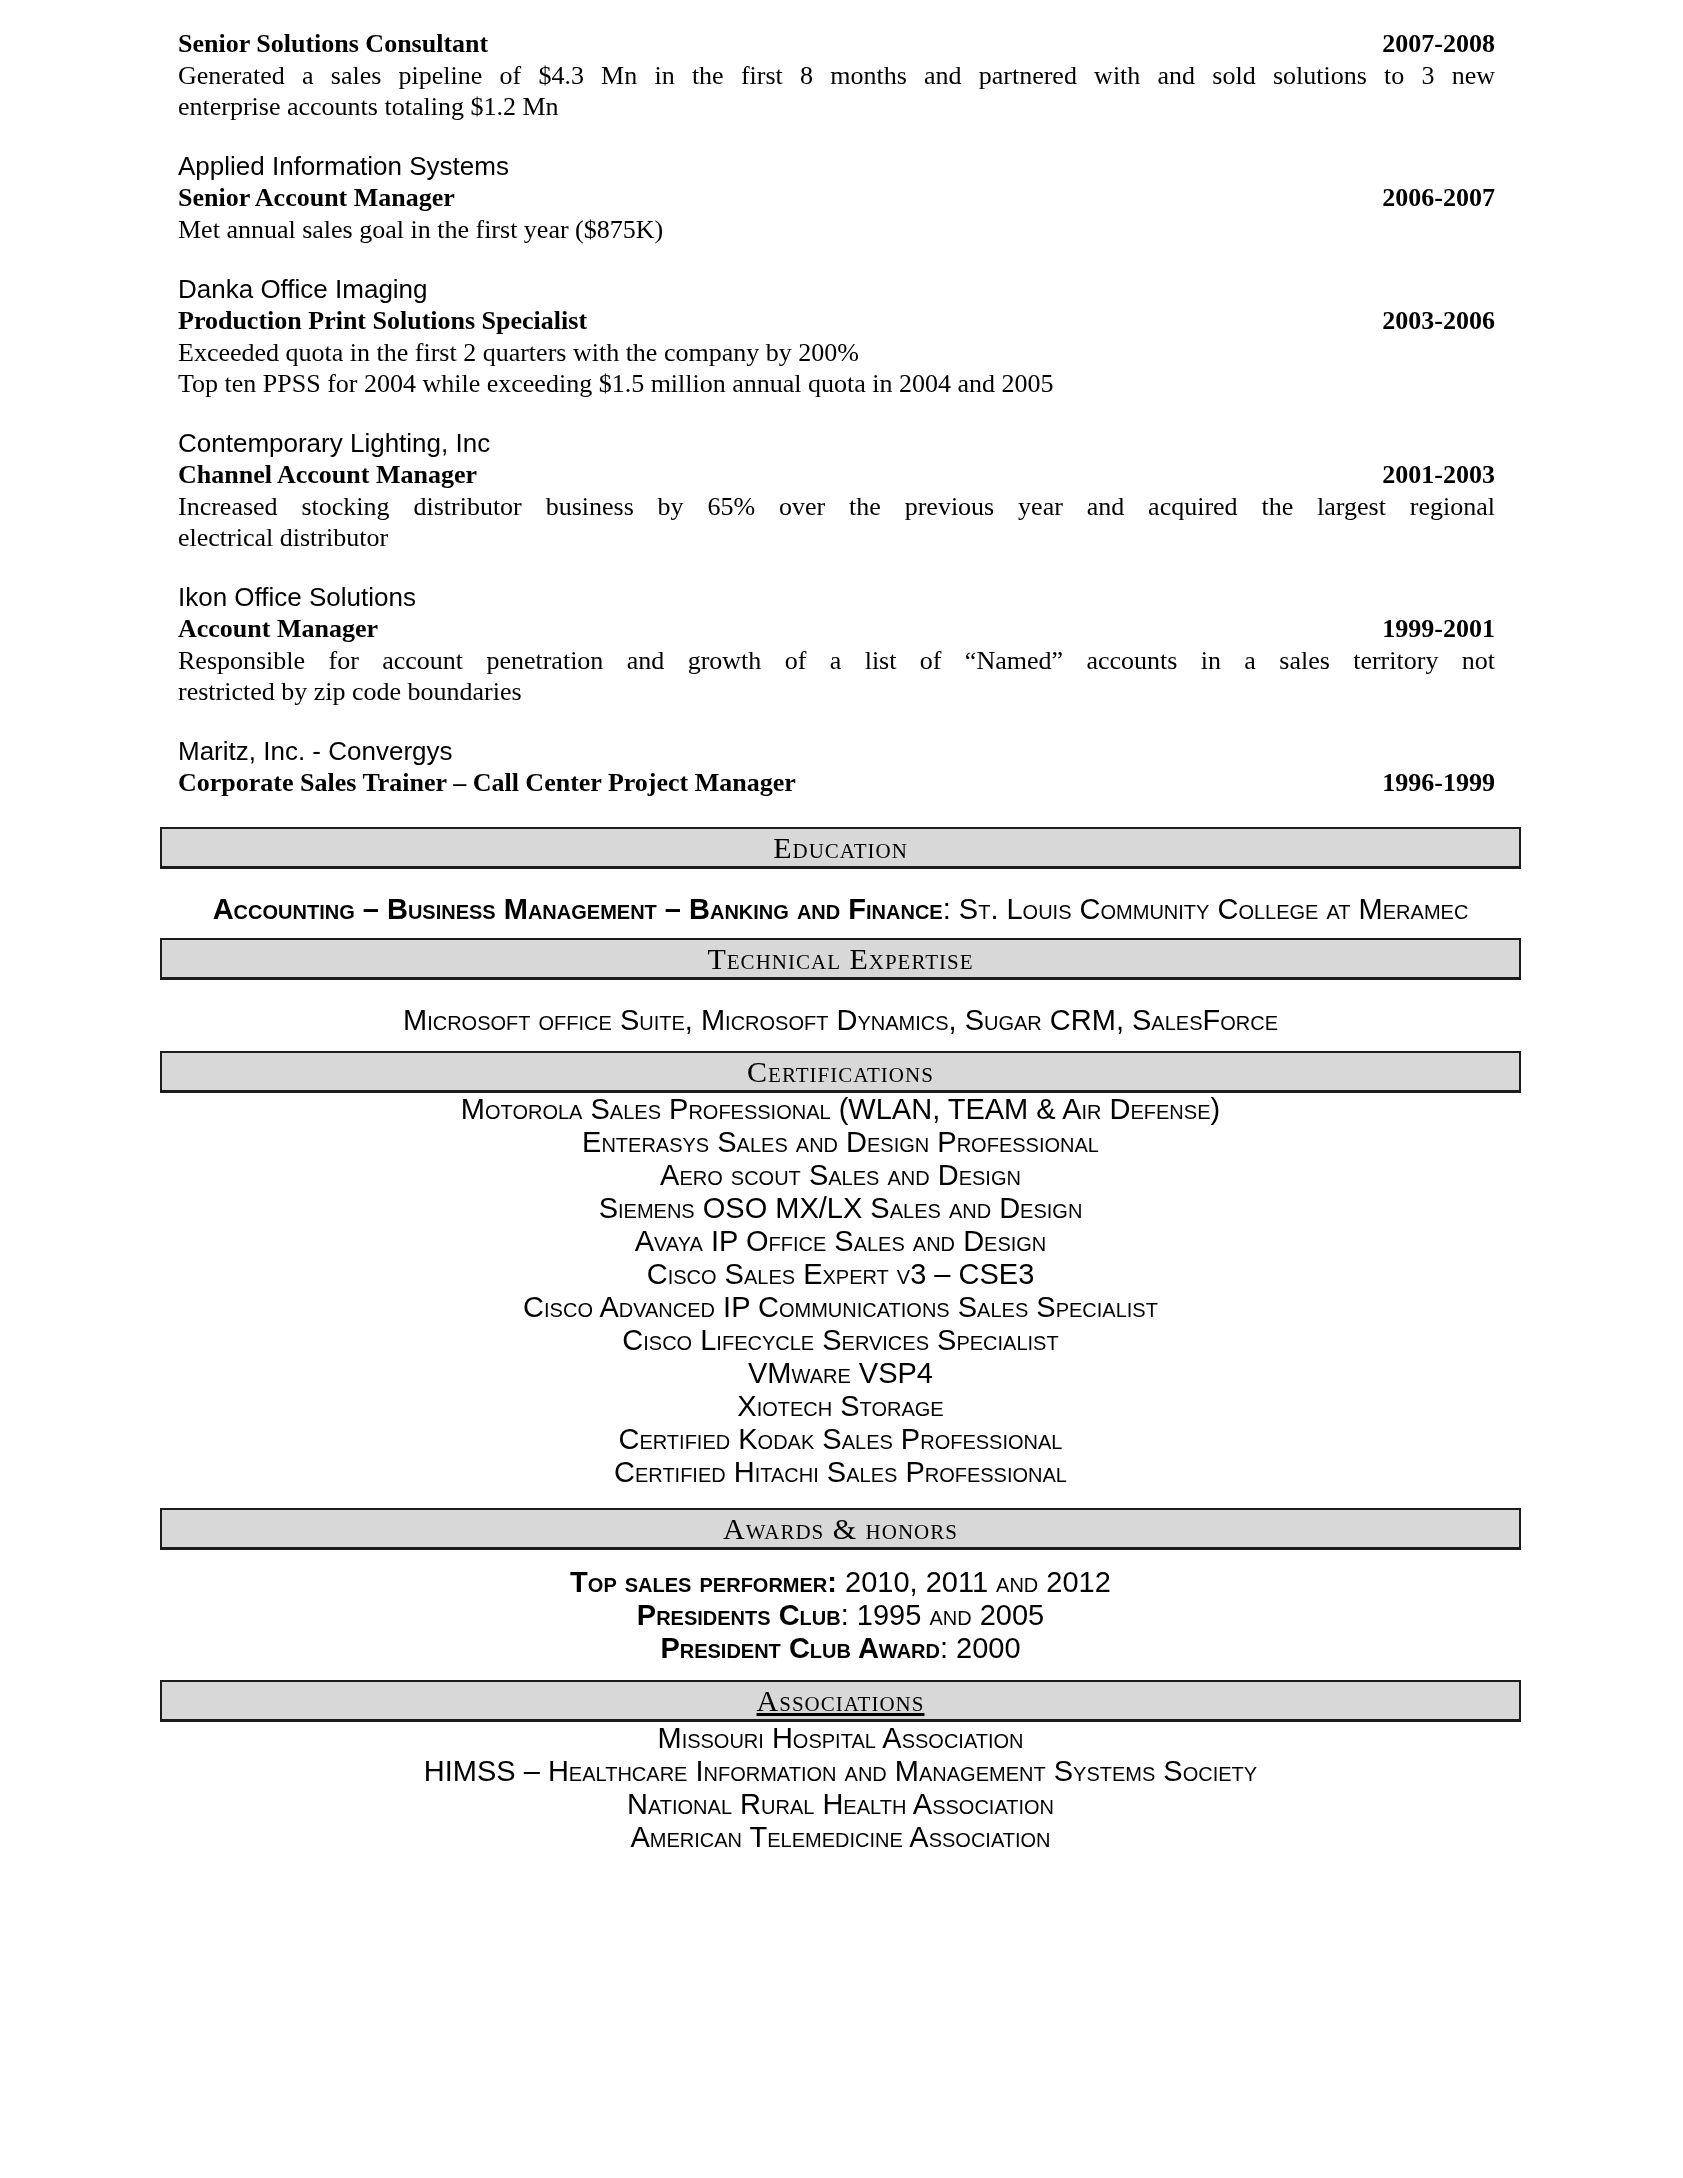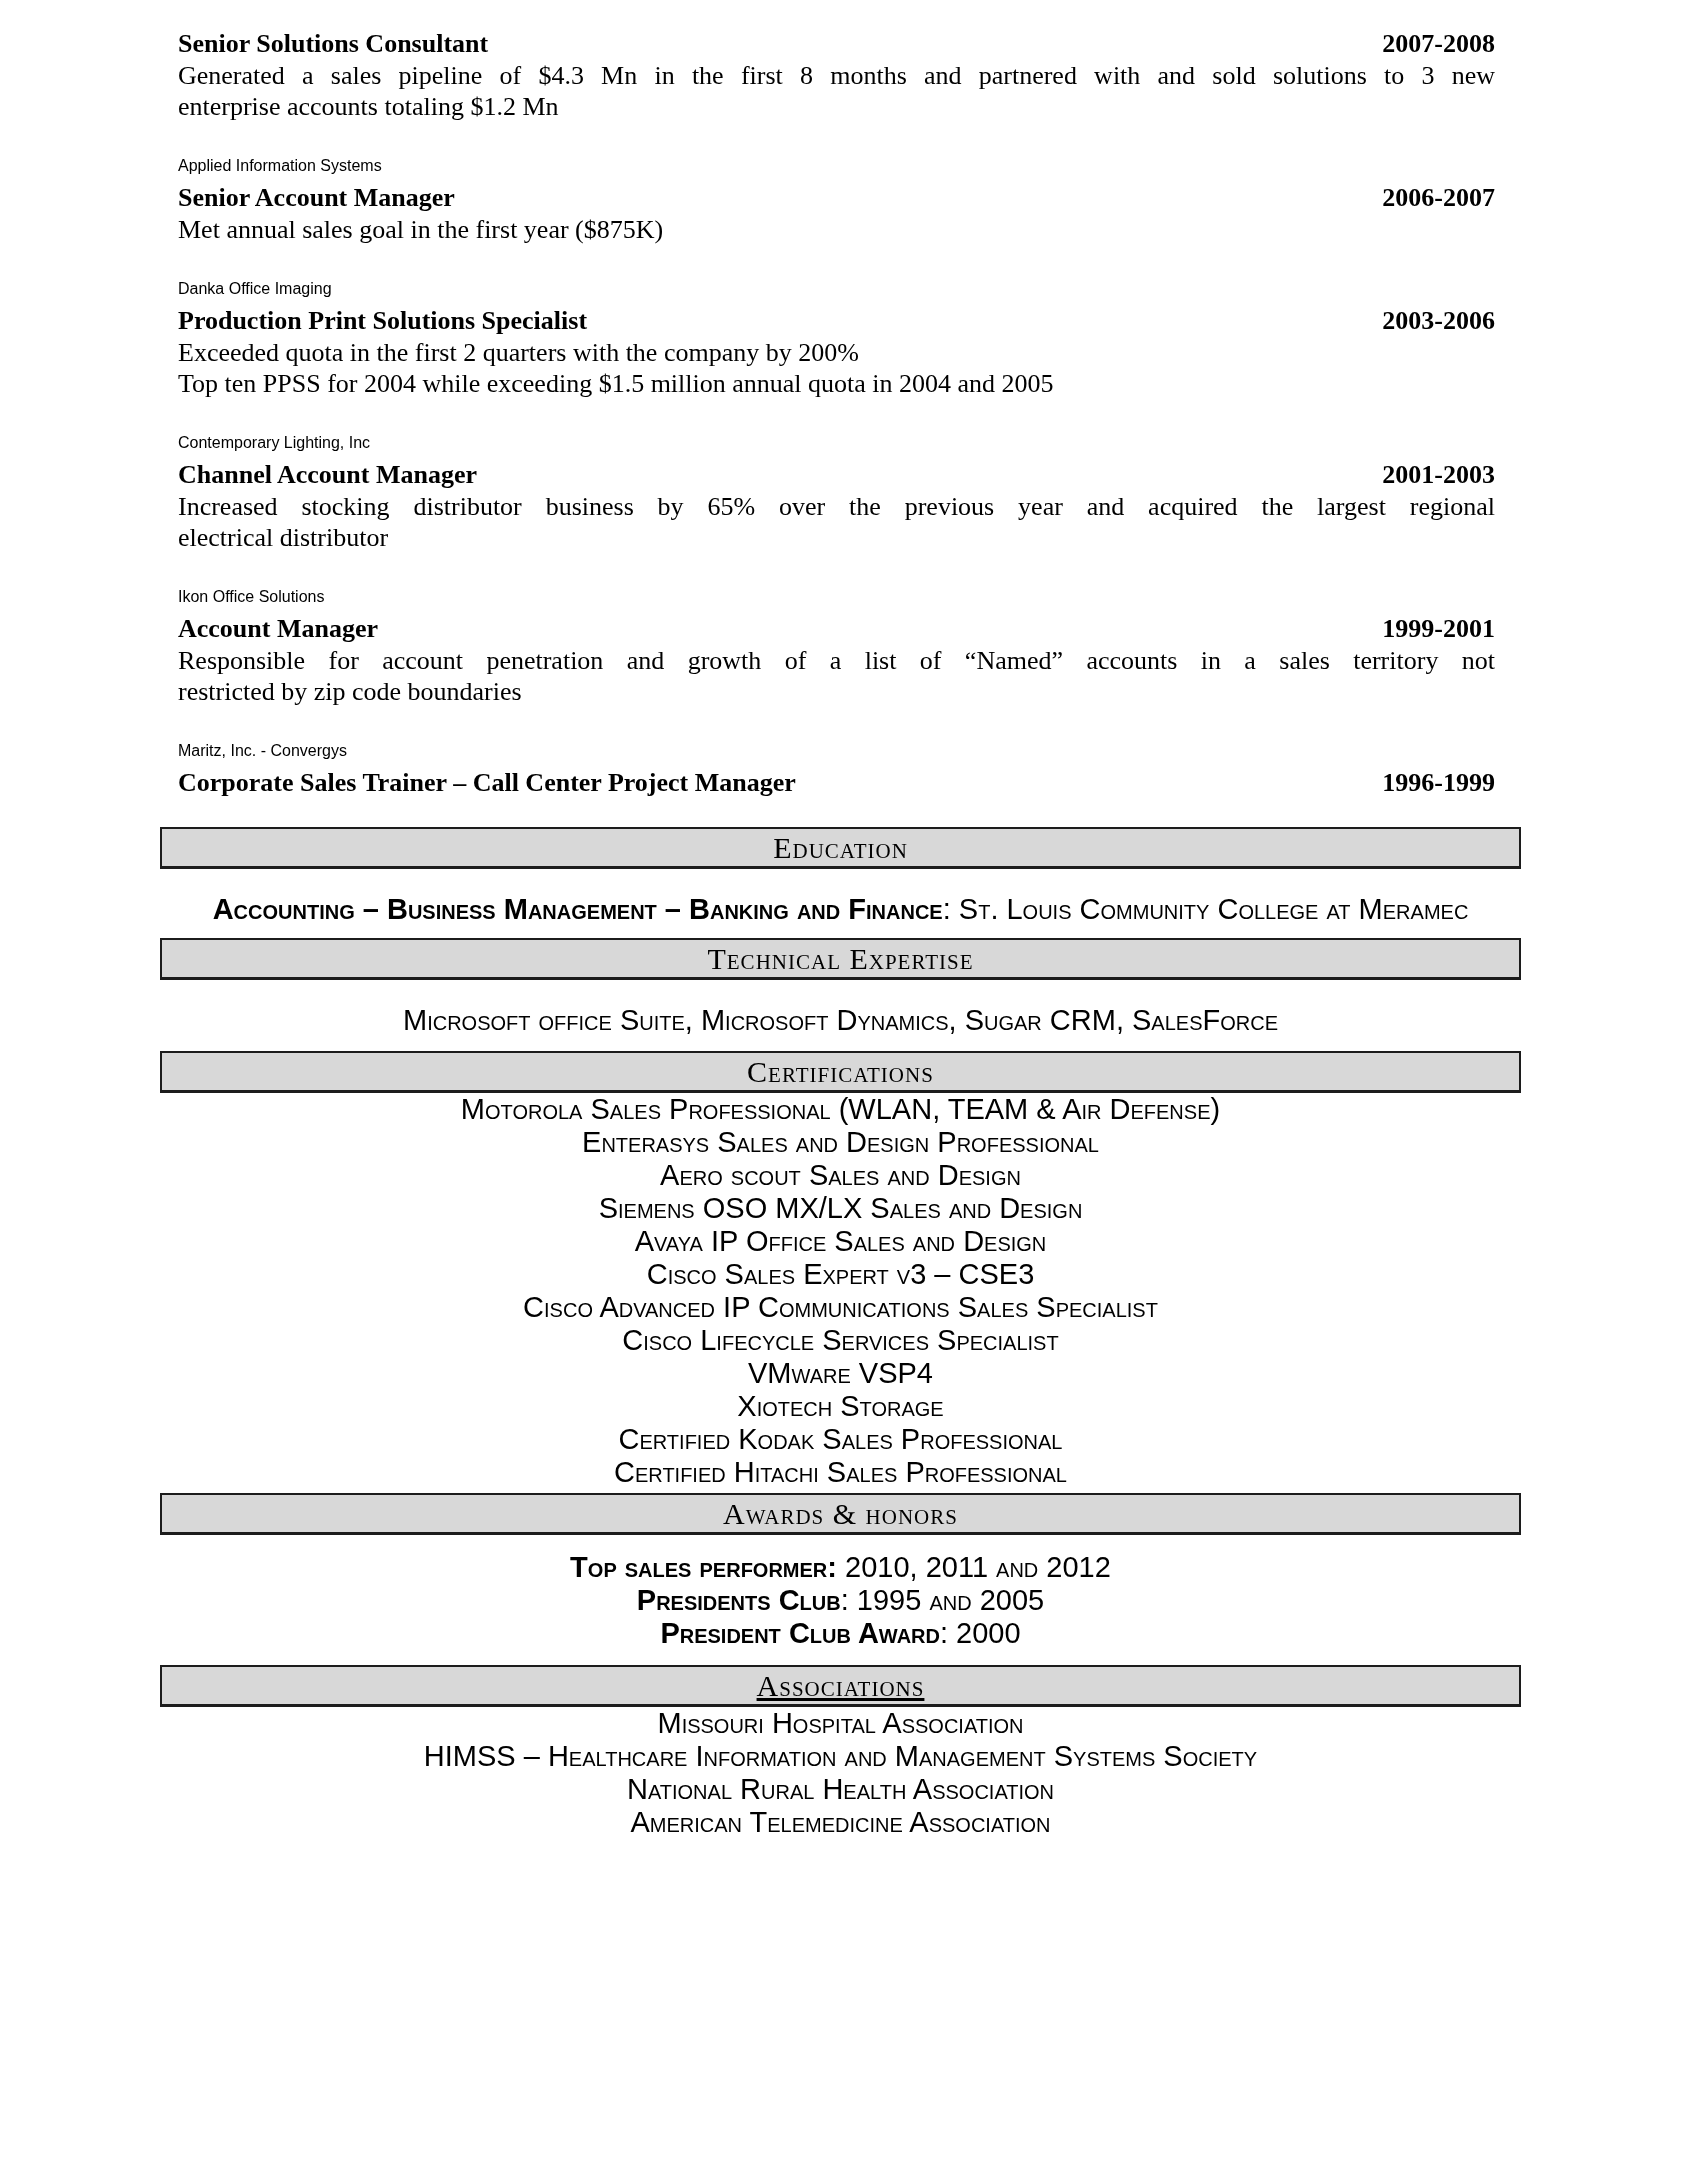--- a/index.html
+++ b/index.html
@@ -14,21 +14,21 @@
     color: #000000;
     overflow: hidden;
   }
 
   
   .experience { padding: 0; }
   .entry { margin-bottom: 28px; }
   .entry .inner { padding-left: 18px; padding-right: 26px; }
   .company {
     font-family: "Liberation Sans", sans-serif;
-    font-size: 16px;
+    font-size: 26px;
     line-height: 32px;
   }
   .title-row {
     display: flex;
     justify-content: space-between;
     align-items: baseline;
     font-weight: 700;
     font-size: 26px;
     line-height: 32px;
   }
@@ -70,21 +70,21 @@
   .sc-content .bold { font-weight: 700; }
   ul.sc-list { list-style: none; margin: 0; padding: 0; }
 
   
   .bar-education      { margin-top: 17px; }
   .education-content  { margin-top: 24px; }
   .bar-technical      { margin-top: 12px; }
   .technical-content  { margin-top: 24px; }
   .bar-certifications { margin-top: 14px; }
   .cert-content       { margin-top: 11px; }
-  .bar-awards         { margin-top: 4px; }
+  .bar-awards         { margin-top: 19px; }
   .awards-content     { margin-top: 16px; }
   .bar-associations   { margin-top: 15px; text-decoration: underline; }
   .assoc-content      { margin-top: 16px; }
 </style>
 </head>
 <body>
 
 <div class="page">
 
   <section class="experience">

